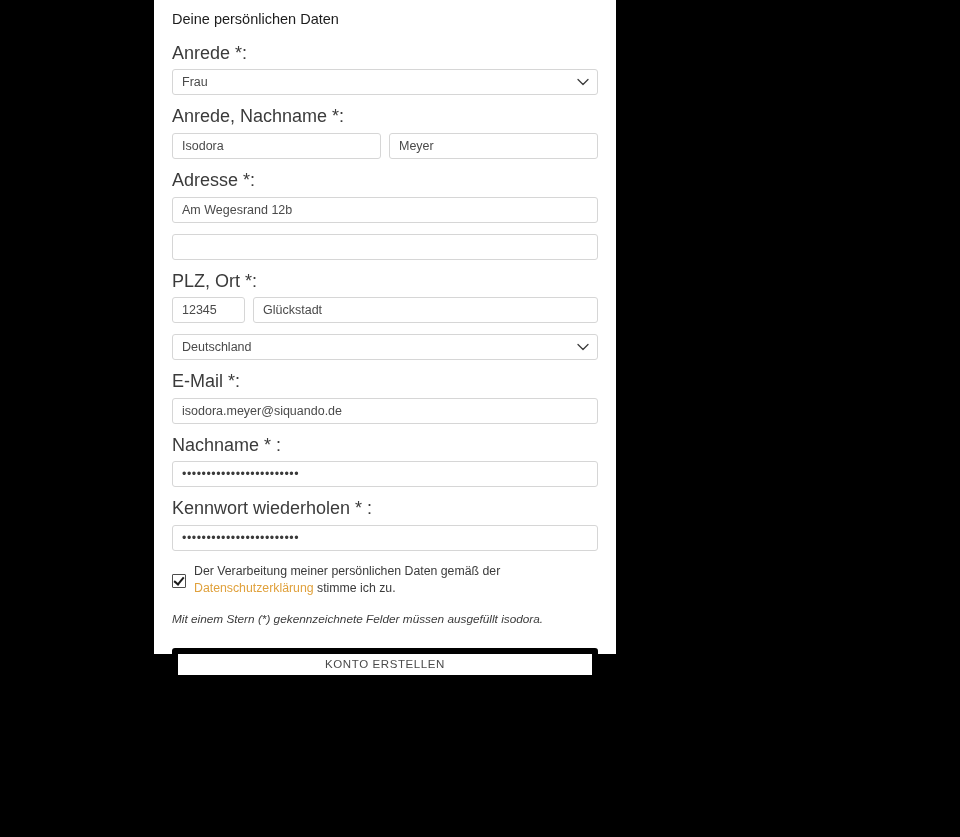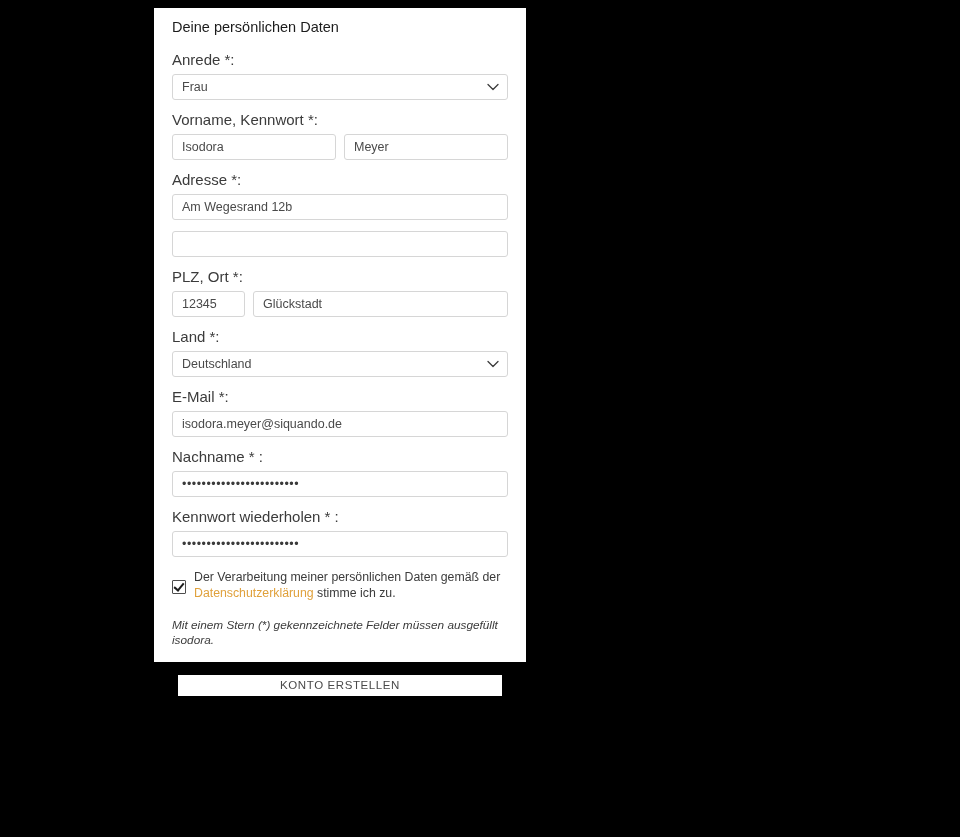--- a/index.html
+++ b/index.html
@@ -15,39 +15,39 @@
   }
   .screen {
     position: relative;
     width: 960px;
     height: 837px;
     background: #000000;
   }
   .form-panel {
     position: absolute;
     left: 154px;
-    top: 8px;
-    width: 372px;
+    top: 0px;
+    width: 462px;
     height: 654px;
     background: #ffffff;
     box-sizing: border-box;
     padding: 0 18px;
   }
   .form-inner {
     padding-top: 10px;
   }
   .section-title {
     font-size: 14.5px;
     color: #1c1c1c;
     margin: 0 0 14px 0;
     font-weight: 400;
     line-height: 1.3;
   }
   .field-label {
-    font-size: 15px;
+    font-size: 18px;
     color: #3b3b3b;
     margin: 0 0 5px 0;
     line-height: 1.2;
   }
   .field-group {
     margin-bottom: 11px;
   }
   .input {
     box-sizing: border-box;
     width: 100%;
@@ -173,21 +173,21 @@
           <input class="input" type="text" readonly="" value="Frau" style="">
           <span class="chev">
             <svg width="12" height="8" viewBox="0 0 12 8">
                 <path d="M1 1.5 L6 6.5 L11 1.5" fill="none" stroke="#3c3c3c" stroke-width="1.3" stroke-linecap="round" stroke-linejoin="round"></path>
               </svg>
           </span>
         </div>
       </div>
 
       <div class="field-group">
-        <div class="field-label">Vorname, Kennwort *:</div>
+        <div class="field-label">Anrede, Nachname *:</div>
         <div class="row">
           <div class="col-half">
             <input class="input" type="text" value="Isodora" style="">
           </div>
           <div class="col-half">
             <input class="input" type="text" value="Meyer" style="">
           </div>
         </div>
       </div>
 
@@ -207,21 +207,20 @@
           <div class="col-plz">
             <input class="input" type="text" value="12345" style="">
           </div>
           <div class="col-ort">
             <input class="input" type="text" value="Glückstadt" style="">
           </div>
         </div>
       </div>
 
       <div class="field-group">
-        <div class="field-label">Land *:</div>
         <div class="select-wrap">
           <input class="input" type="text" readonly="" value="Deutschland" style="">
           <span class="chev">
             <svg width="12" height="8" viewBox="0 0 12 8">
                 <path d="M1 1.5 L6 6.5 L11 1.5" fill="none" stroke="#3c3c3c" stroke-width="1.3" stroke-linecap="round" stroke-linejoin="round"></path>
               </svg>
           </span>
         </div>
       </div>
 

